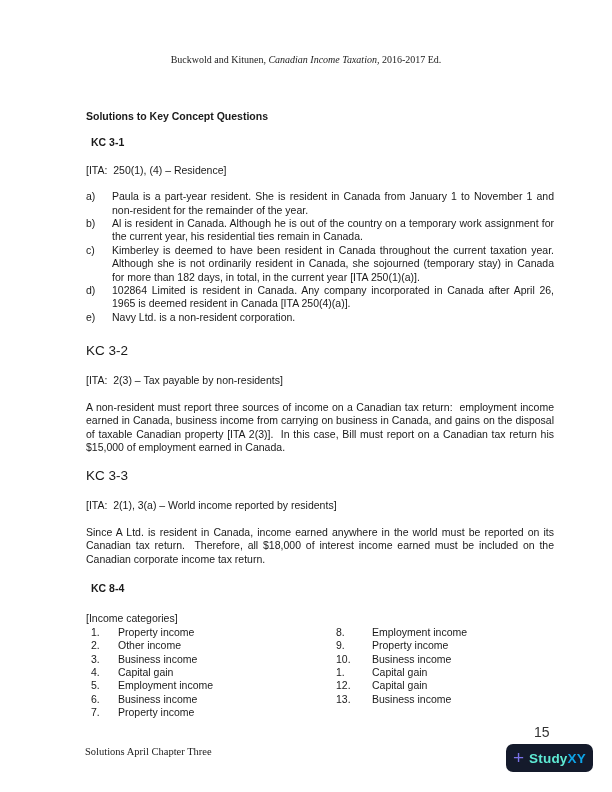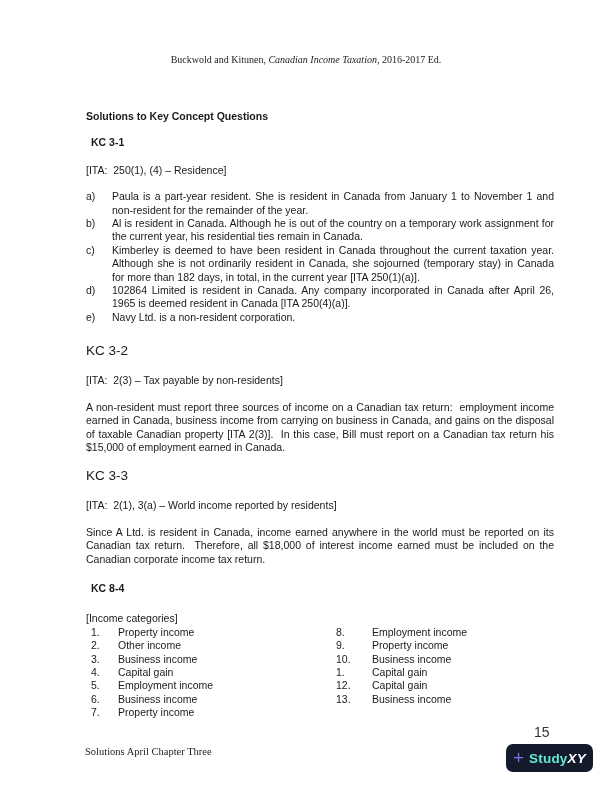--- a/index.html
+++ b/index.html
@@ -46,21 +46,21 @@
     font-family:"Liberation Serif",serif;font-size:10.5px;color:#222;
   }
   .studyxy-badge{
     position:absolute;left:506px;top:744px;width:87px;height:28px;
     background:#141a2b;border-radius:7px;
     display:flex;align-items:center;justify-content:center;gap:5px;
   }
   .studyxy-badge .plus{color:#7a71e8;font-size:19px;font-weight:400;line-height:1;margin-top:-2px;}
   .studyxy-badge .brand{font-size:13.5px;font-weight:bold;letter-spacing:0.2px;}
   .studyxy-badge .brand .study{color:#5eead4;}
-  .studyxy-badge .brand .xy{color:#ffffff;font-style:italic;}
+  .studyxy-badge .brand .xy{color:#0ea5e9;}
 </style>
 </head>
 <body>
 
 <div class="page">
 
   <div class="doc-header">
     <span>Buckwold and Kitunen, </span><span class="italic">Canadian Income Taxation,</span><span> 2016-2017 Ed.</span>
   </div>
 

